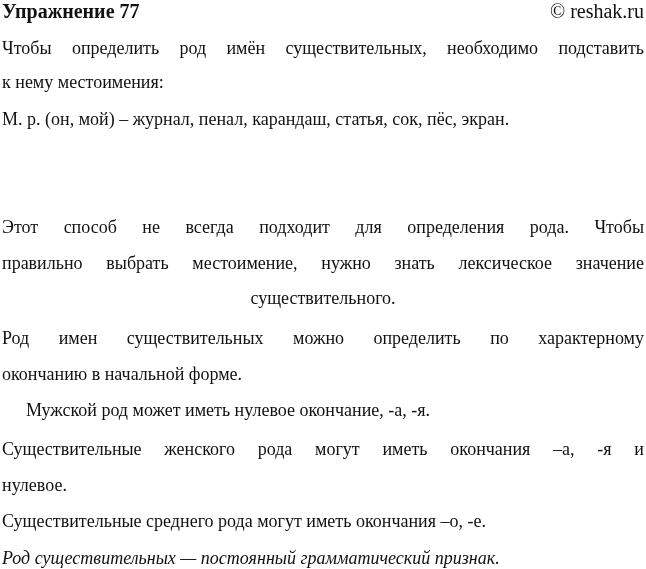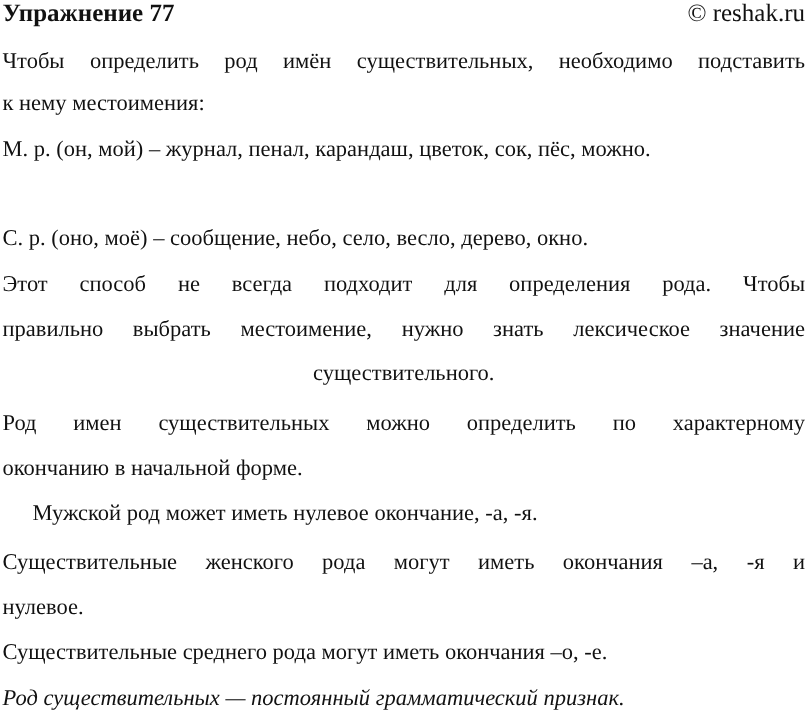--- a/index.html
+++ b/index.html
@@ -66,22 +66,21 @@
 <div class="page">
 
   <div class="header">
     <span class="title">Упражнение 77</span>
     <span class="watermark">© reshak.ru</span>
   </div>
 
   <div class="line justify" style="top:36px;">Чтобы определить род имён существительных, необходимо подставить</div>
   <div class="line" style="top:70px;">к нему местоимения:</div>
 
-  <div class="line" style="top:107px;">М. р. (он, мой) – журнал, пенал, карандаш, цветок, сок, пёс, можно.</div>
-  <div class="line" style="top:178px;">С. р. (оно, моё) – сообщение, небо, село, весло, дерево, окно.</div>
+  <div class="line" style="top:107px;">М. р. (он, мой) – журнал, пенал, карандаш, статья, сок, пёс, экран.</div>
 
   <div class="line justify" style="top:215px;">Этот способ не всегда подходит для определения рода. Чтобы</div>
   <div class="line justify" style="top:251px;">правильно выбрать местоимение, нужно знать лексическое значение</div>
   <div class="line" style="top:286px;text-align:center;">существительного.</div>
 
   <div class="line justify" style="top:326px;">Род имен существительных можно определить по характерному</div>
   <div class="line" style="top:362px;">окончанию в начальной форме.</div>
 
   <div class="line" style="top:398px;margin-left:24px;">Мужской род может иметь нулевое окончание, -а, -я.</div>
 

